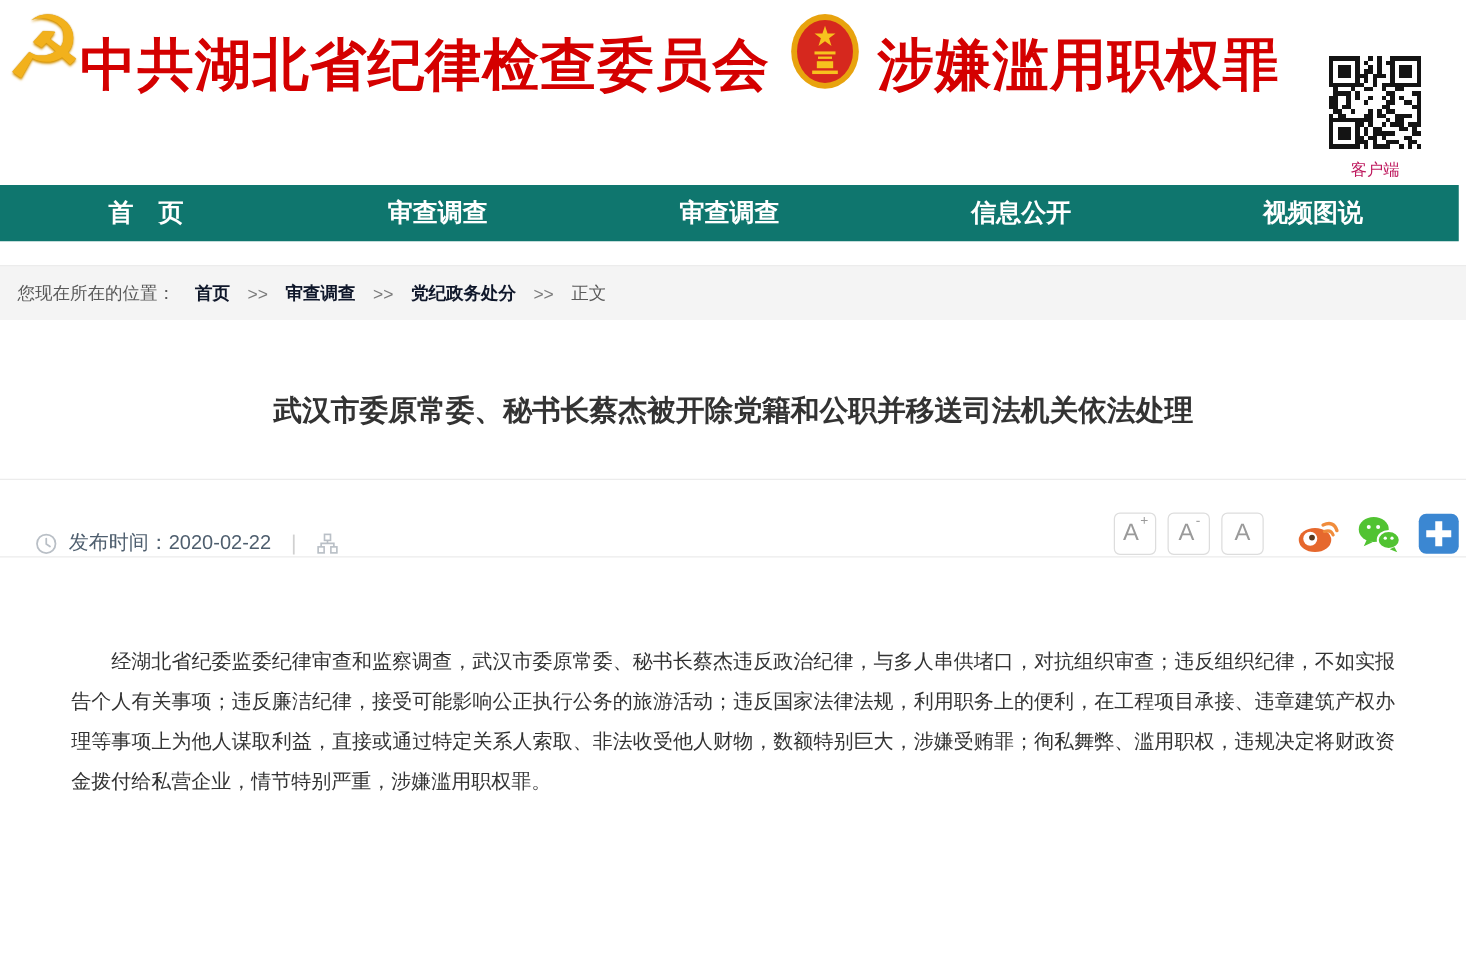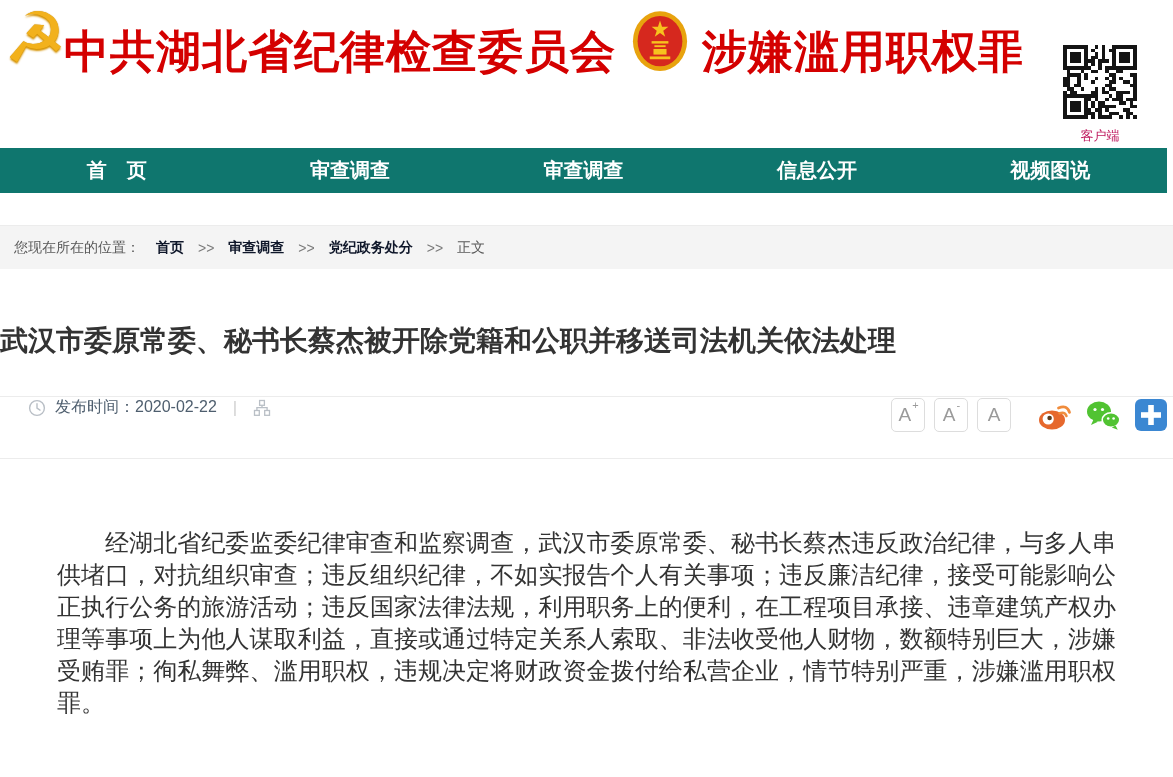--- a/index.html
+++ b/index.html
@@ -40,62 +40,62 @@
     display: flex; align-items: center;
   }
   .nav-item {
     flex: 1; text-align: center;
     color: #fff; font-size: 20px; font-weight: bold;
     text-decoration: none; cursor: pointer; white-space: nowrap;
   }
 
   
   .breadcrumb {
-    margin-top: 32px; height: 44px;
+    margin-top: 19px; height: 44px;
     background: #f4f4f4; border-top: 1px solid #ececec;
     display: flex; align-items: center;
     padding-left: 14px;
     font-size: 14px; color: #595959;
   }
   .breadcrumb a { color: #0f172a; text-decoration: none; cursor: pointer; font-weight: bold; }
   .crumb-sep { margin: 0 14px; color: #7a7a7a; }
   .breadcrumb-prefix { margin-right: 16px; }
 
   
   .article-title {
     margin-top: 54px;
-    text-align: left;
-    font-size: 28px; font-weight: bold; color: #333;
+    text-align: center;
+    font-size: 23px; font-weight: bold; color: #333;
     line-height: 36px;
   }
   .meta-bar {
     margin-top: 37px; height: 63px;
     border-top: 1px solid #ececec; border-bottom: 1px solid #ececec;
-    display: flex; align-items: flex-start; justify-content: space-between;
+    display: flex; align-items: flex-end; justify-content: space-between;
     padding: 0 4px 0 28px;
   }
   .meta-left { display: flex; align-items: center; font-size: 16px; color: #4e5e6e; }
   .meta-icon { width: 18px; height: 18px; margin-right: 9px; }
   .meta-divider { margin: 0 16px; color: #d0d0d0; font-size: 17px; }
   .meta-right { display: flex; align-items: center; }
   .fbtn {
     width: 34px; height: 34px; margin-left: 9px;
     background: #fff; border: 1px solid #ddd; border-radius: 5px;
     color: #9a9a9a; font-size: 19px; line-height: 1;
     cursor: pointer; font-family: "Liberation Sans", sans-serif;
     position: relative;
   }
   .fbtn sup { font-size: 11px; position: relative; top: -5px; left: 1px; }
   .share-icon { width: 36px; height: 36px; margin-left: 12px; cursor: pointer; display: block; }
   .share-gap { width: 14px; }
 
   
   .article-body { padding: 68px 57px 10px 57px; }
   .article-body p {
-    font-size: 24px; line-height: 32px; color: #333;
+    font-size: 16px; line-height: 32px; color: #333;
     text-align: justify; text-indent: 2em;
     margin-bottom: 22px;
     font-family: "Liberation Serif", serif;
   }
 </style>
 </head>
 <body>
 
 <div class="page">
 

